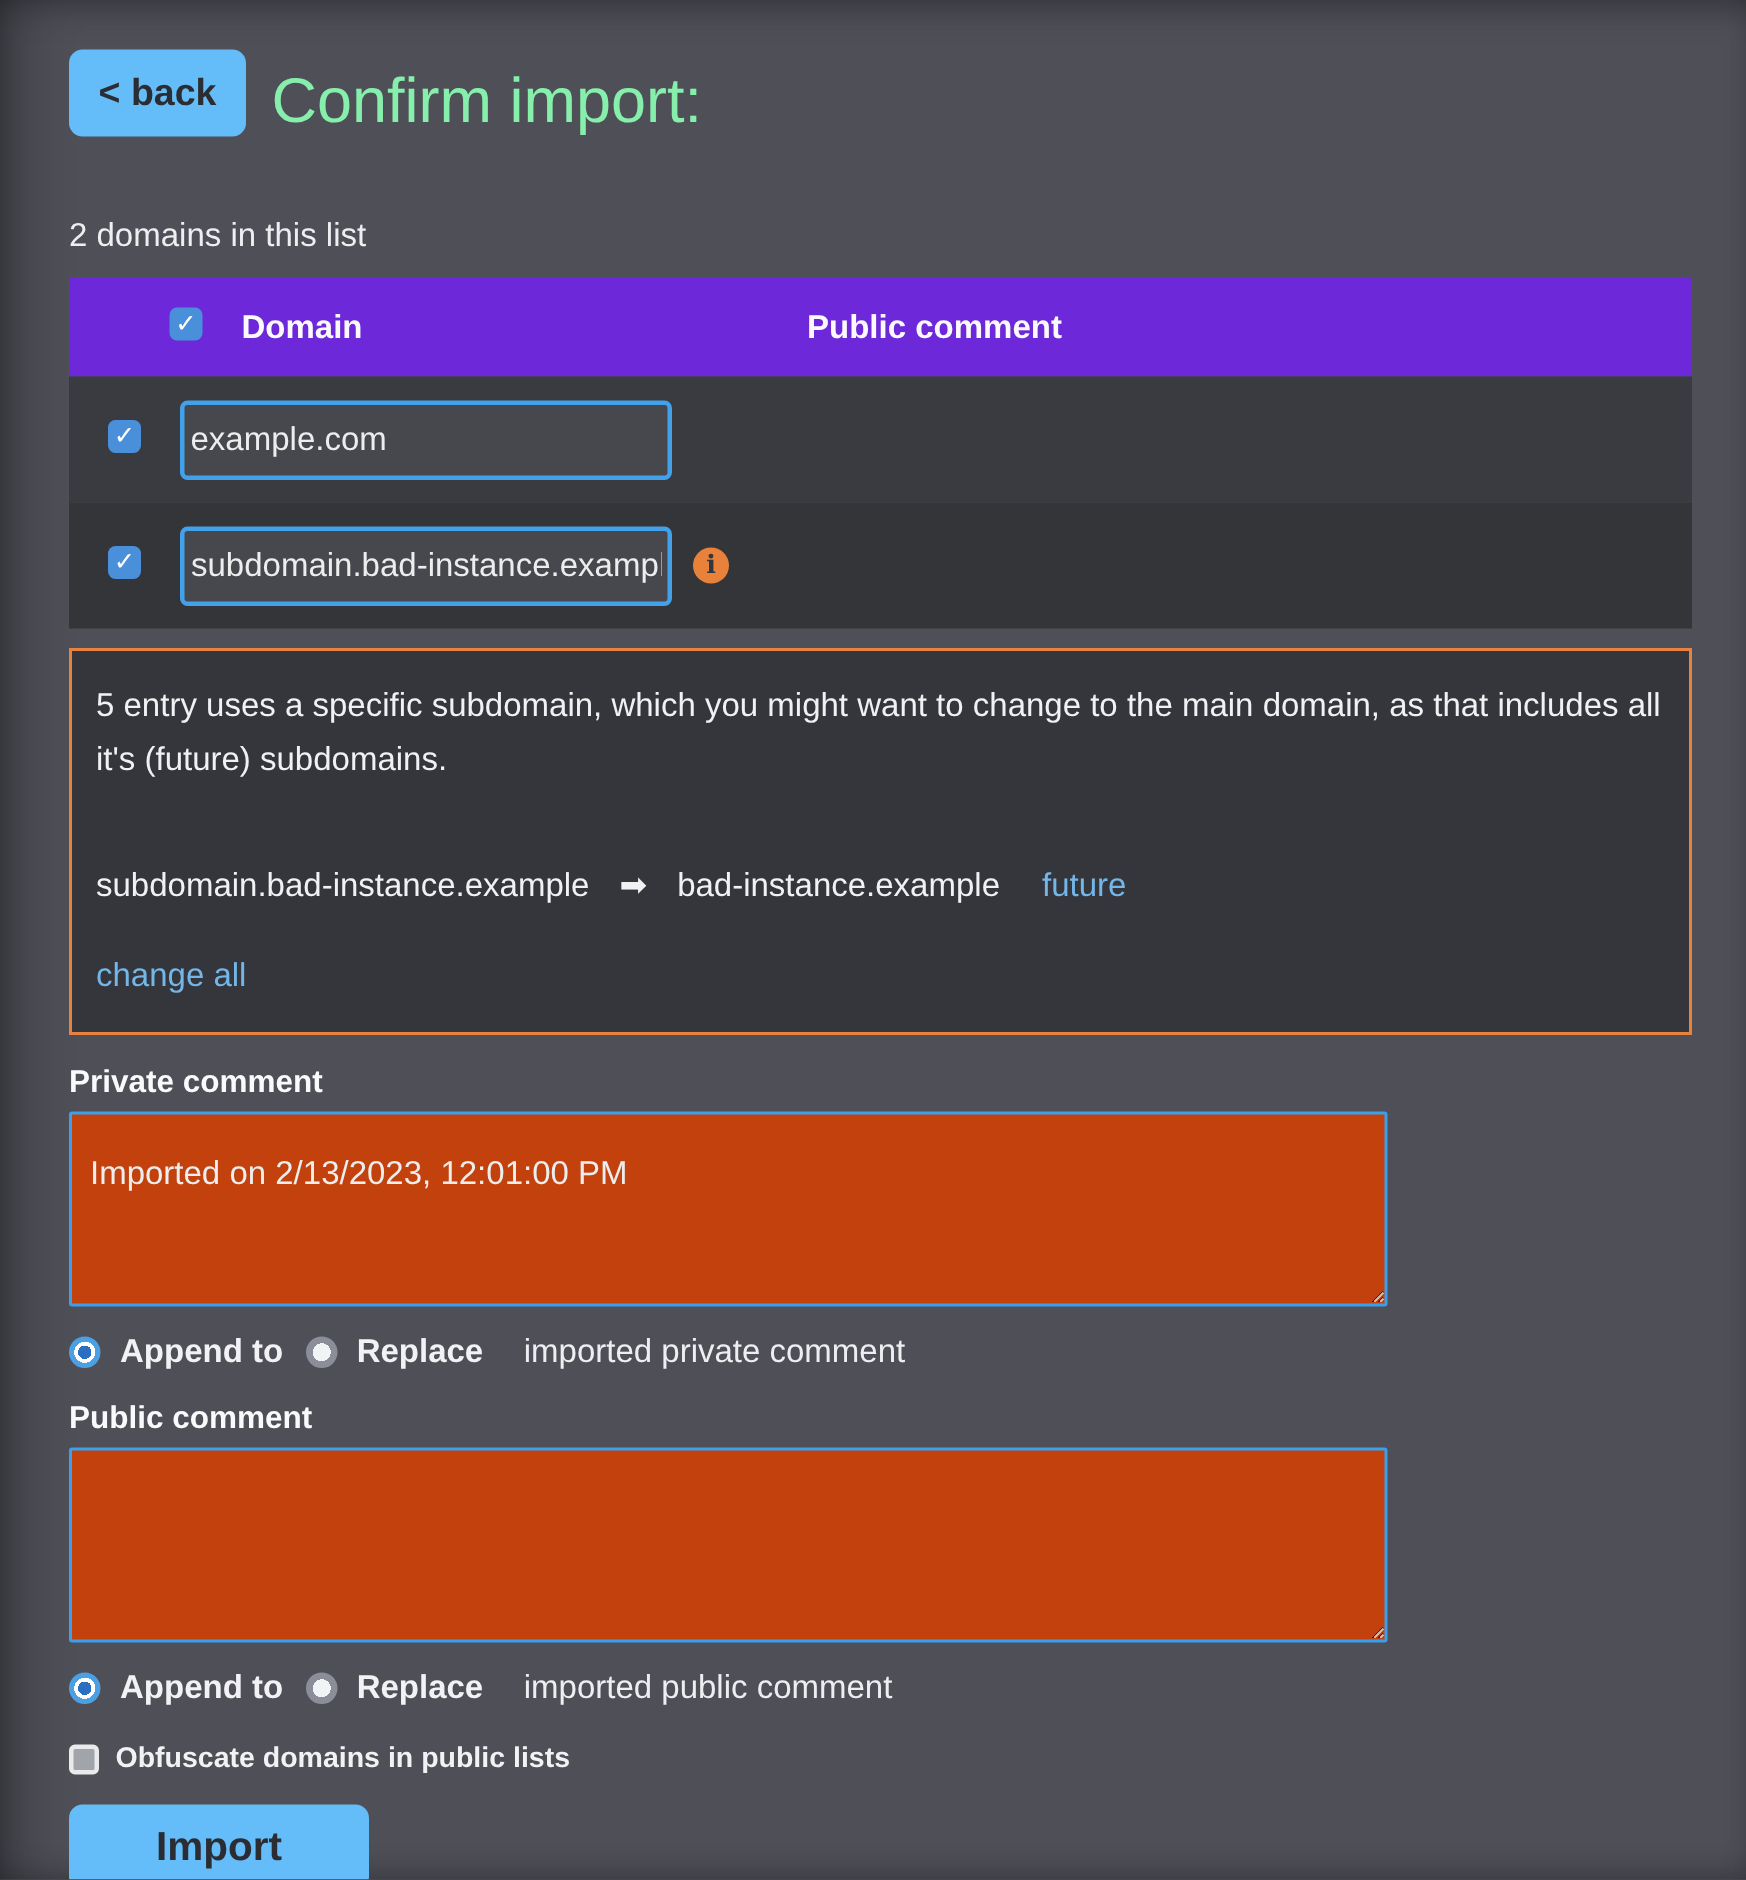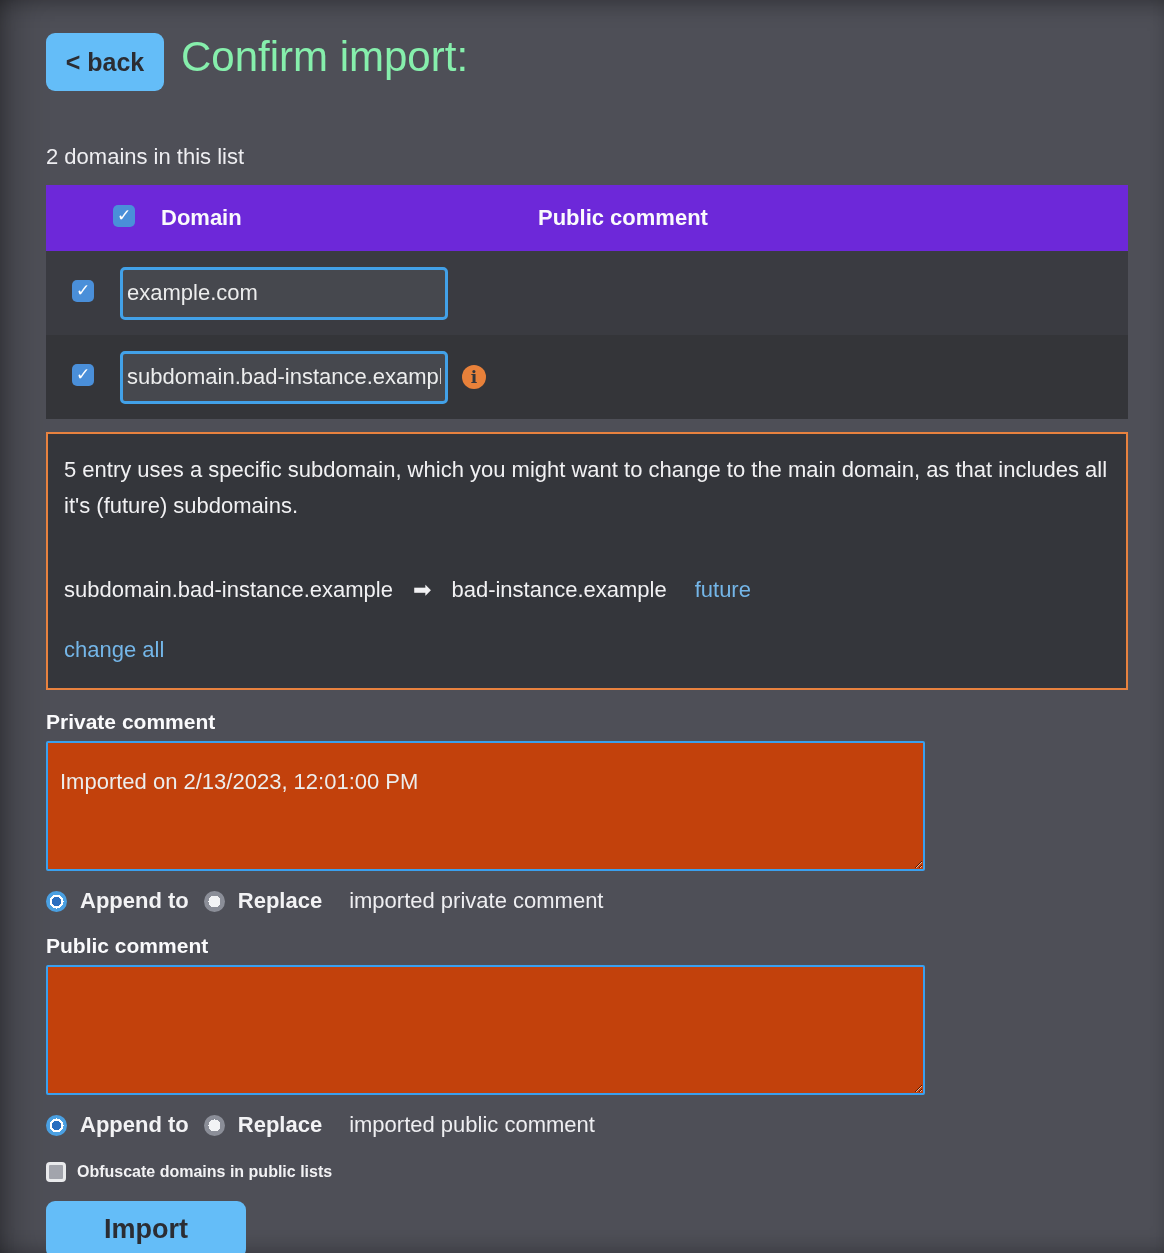--- a/index.html
+++ b/index.html
@@ -14,21 +14,21 @@
     width: 1164px;
     height: 1253px;
     overflow: hidden;
     padding: 33px 36px 0 46px;
     box-shadow: inset 34px 0 46px -34px rgba(0,0,0,.45),
                 inset 0 14px 26px -14px rgba(0,0,0,.40),
                 inset 0 -12px 22px -12px rgba(0,0,0,.30);
   }
 
   
-  .header-row { display: flex; align-items: flex-start; gap: 17px; }
+  .header-row { display: flex; align-items: flex-end; gap: 17px; }
   .back-btn {
     background: #64bdf8; color: #2b2d33;
     border: none; border-radius: 9px;
     font-family: inherit; font-size: 25px; font-weight: 700;
     width: 118px; height: 58px; cursor: pointer;
   }
   .page-title { font-size: 42px; font-weight: 400; color: #86efac; }
 
   .summary { margin-top: 53px; font-size: 22px; color: #eeeef1; }
 
@@ -118,21 +118,21 @@
   .radio.unselected {
     background: radial-gradient(circle, #f2f3f5 0 6px, #8b8e98 6px 10.5px);
   }
   .radio-label { font-weight: 700; margin-left: 13px; cursor: pointer; }
   .radio + .radio-label { margin-right: 15px; }
   .radio-row .radio.unselected { margin-left: 0; }
   .radio-suffix { margin-left: 12px; color: #eeeef1; }
 
   .obfuscate-row { margin-top: 24px; display: flex; align-items: center; }
   .obfuscate-row .checkbox { margin-right: 11px; }
-  .obfuscate-label { font-size: 16px; font-weight: 700; cursor: pointer; }
+  .obfuscate-label { font-size: 19px; font-weight: 700; cursor: pointer; }
 
   .import-btn {
     display: block; margin-top: 19px;
     width: 200px; height: 57px;
     background: #64bdf8; color: #2b2d33;
     border: none; border-radius: 9px;
     font-family: inherit; font-size: 27px; font-weight: 700;
     cursor: pointer;
   }
 </style>

